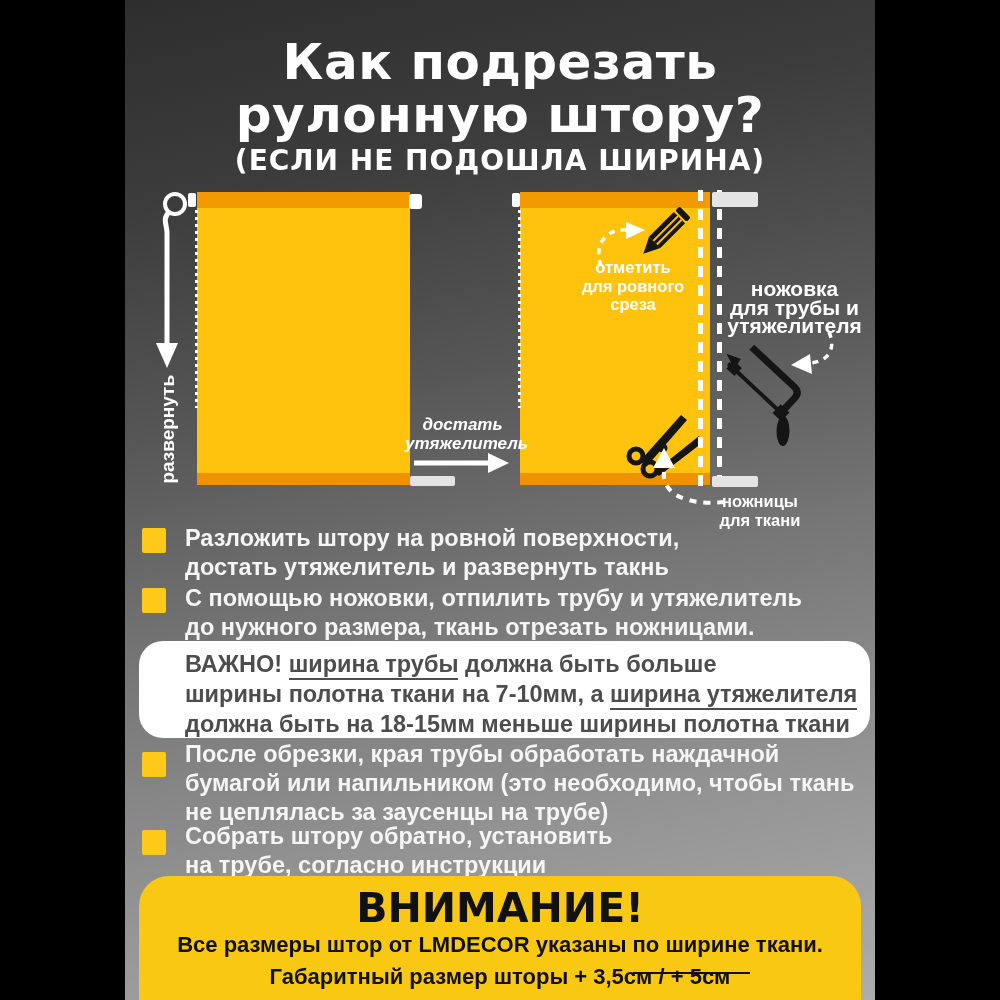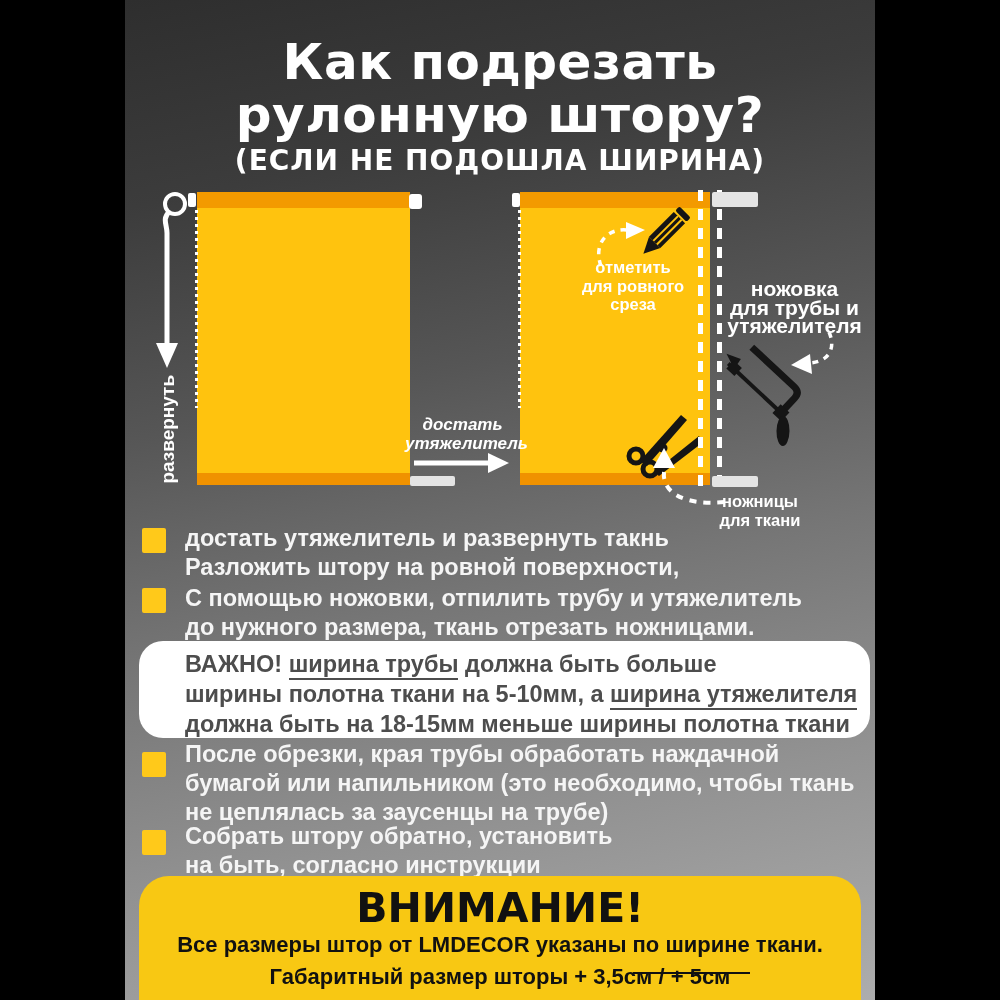--- a/index.html
+++ b/index.html
@@ -139,55 +139,55 @@
       <polygon points="6,22 28,22 17,2" fill="#fff"></polygon>
       <path d="M17 26 C15 46 36 60 78 56" fill="none" stroke="#fff" stroke-width="4" stroke-dasharray="7 7"></path>
     </svg>
     <div class="abs diag-label" style="left:570px;top:492px;width:130px;font-size:16.5px;">
       <div>ножницы</div>
       <div>для ткани</div>
     </div>
 
     <div class="abs step-sq" style="top:528px;"></div>
     <div class="abs step-text" style="top:524px;">
+      <div>Разложить штору на ровной поверхности,</div>
       <div>достать утяжелитель и развернуть такнь</div>
-      <div>Разложить штору на ровной поверхности,</div>
     </div>
 
     <div class="abs step-sq" style="top:588px;"></div>
     <div class="abs step-text" style="top:584px;">
       <div>С помощью ножовки, отпилить трубу и утяжелитель</div>
       <div>до нужного размера, ткань отрезать ножницами.</div>
     </div>
 
     <div class="abs imp-box">
       <div class="imp-text">
         <div>
           <span>ВАЖНО! </span><span class="u">ширина трубы</span><span> должна быть больше</span>
         </div>
         <div>
-          <span>ширины полотна ткани на 5-10мм, а </span><span class="u">ширина утяжелителя</span>
+          <span>ширины полотна ткани на 7-10мм, а </span><span class="u">ширина утяжелителя</span>
         </div>
         <div>
           <span>должна быть на 18-15мм меньше ширины полотна ткани</span>
         </div>
       </div>
     </div>
 
     <div class="abs step-sq" style="top:752px;"></div>
     <div class="abs step-text" style="top:740px;">
       <div>После обрезки, края трубы обработать наждачной</div>
       <div>бумагой или напильником (это необходимо, чтобы ткань</div>
       <div>не цеплялась за заусенцы на трубе)</div>
     </div>
 
     <div class="abs step-sq" style="top:830px;"></div>
     <div class="abs step-text" style="top:822px;">
       <div>Собрать штору обратно, установить</div>
-      <div>на быть, согласно инструкции</div>
+      <div>на трубе, согласно инструкции</div>
     </div>
 
     <div class="abs att-box">
       <div class="att-title">ВНИМАНИЕ!</div>
       <div class="att-line">
         <span>Все размеры штор от LMDECOR указаны </span><span class="ub">по ширине</span><span> ткани.</span>
       </div>
       <div class="att-line">Габаритный размер шторы + 3,5см / + 5см</div>
     </div>
 

